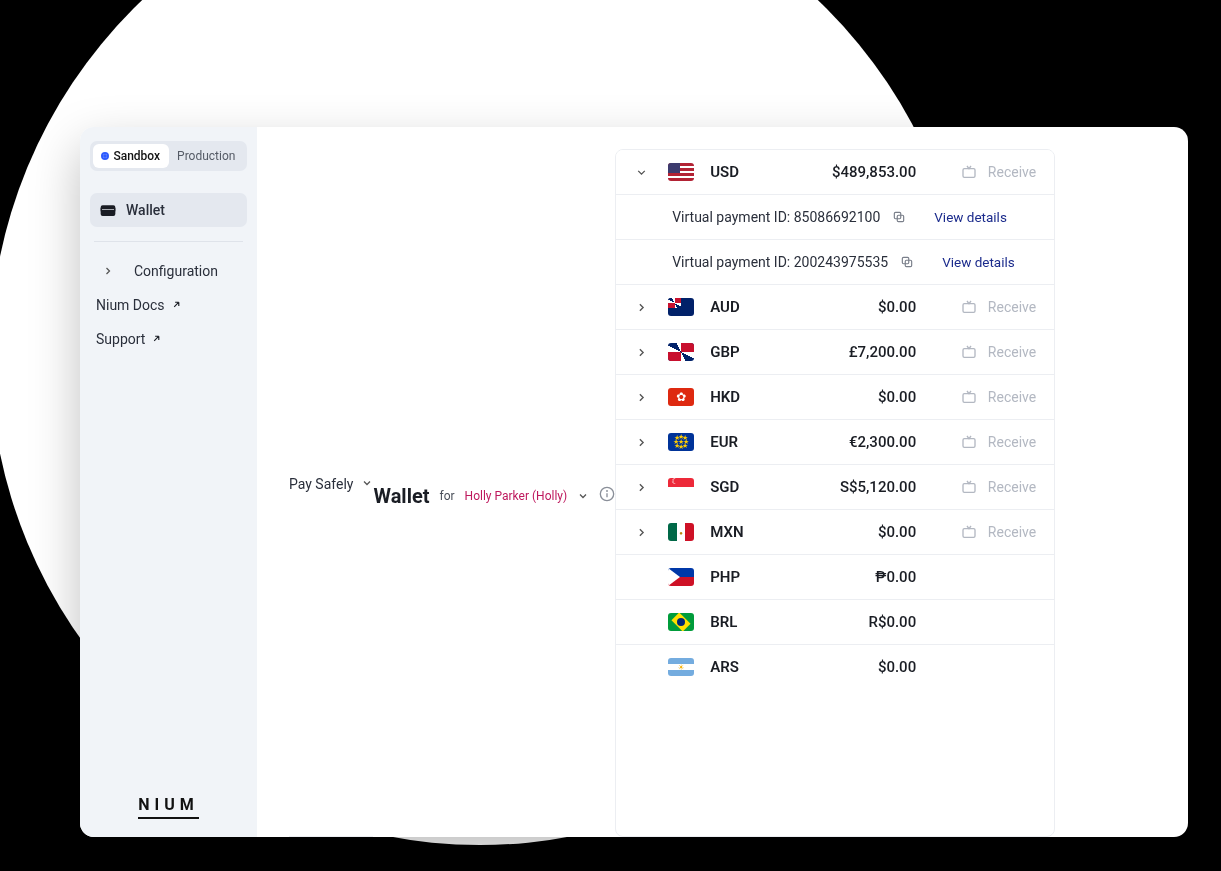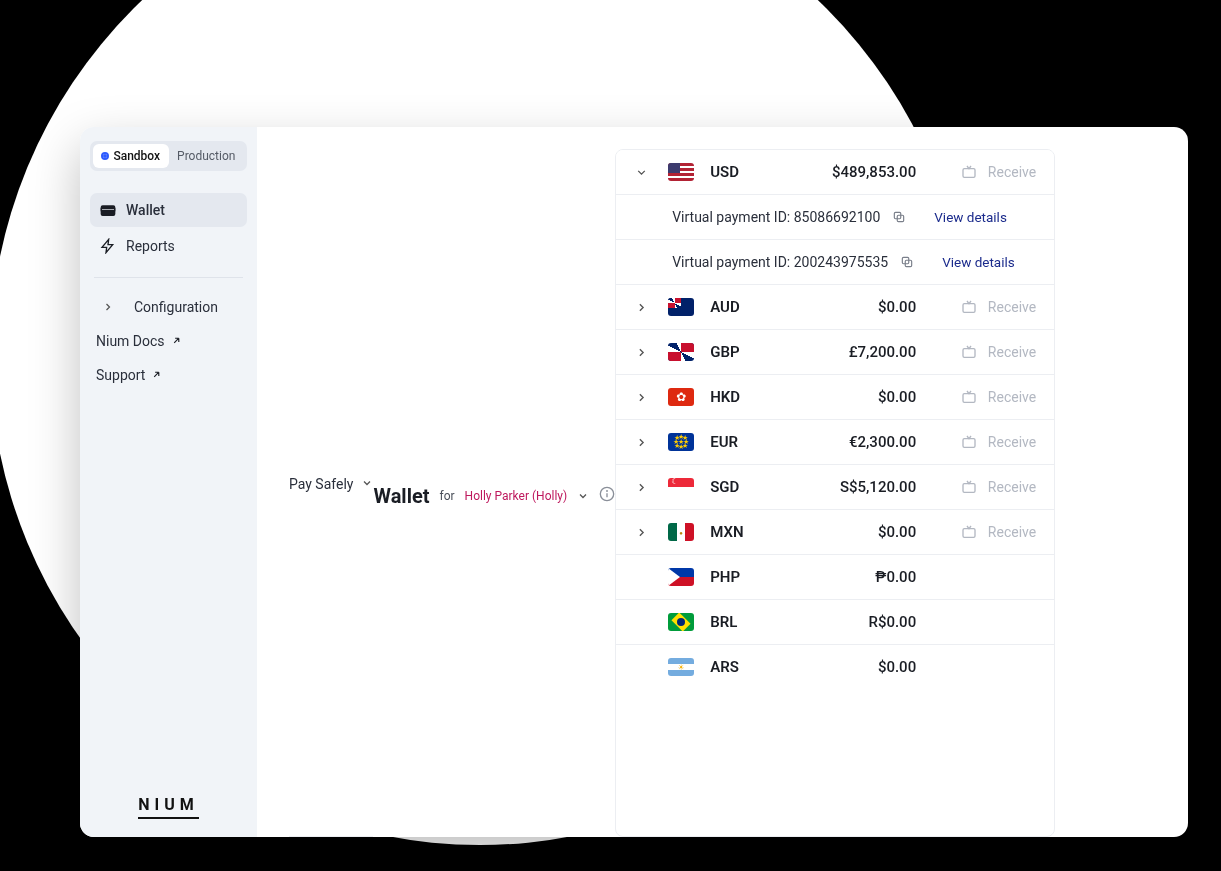--- a/index.html
+++ b/index.html
@@ -262,28 +262,20 @@
     <div class="nav-item active">
       <span class="nav-icon">
         <svg width="16" height="16" viewBox="0 0 24 24" fill="none" stroke="#1a1d24" stroke-width="2">
             <rect x="2" y="6" width="20" height="14" rx="2" fill="#1a1d24"></rect>
             <rect x="2" y="10" width="20" height="3" fill="#f1f4f8"></rect>
           </svg>
       </span>
       <span>Wallet</span>
     </div>
 
-    <div class="nav-item">
-      <span class="nav-icon">
-        <svg width="16" height="16" viewBox="0 0 24 24" fill="none" stroke="#1a1d24" stroke-width="2">
-            <path d="M13 2L3 14h7l-1 8 10-12h-7l1-8z"></path>
-          </svg>
-      </span>
-      <span>Reports</span>
-    </div>
 
     <div class="divider"></div>
 
     <div class="nav-sub">
       <span class="nav-icon">
         <svg width="12" height="12" viewBox="0 0 24 24" fill="none" stroke="#555" stroke-width="2.5">
             <polyline points="9 18 15 12 9 6"></polyline>
           </svg>
       </span>
       <span>Configuration</span>

